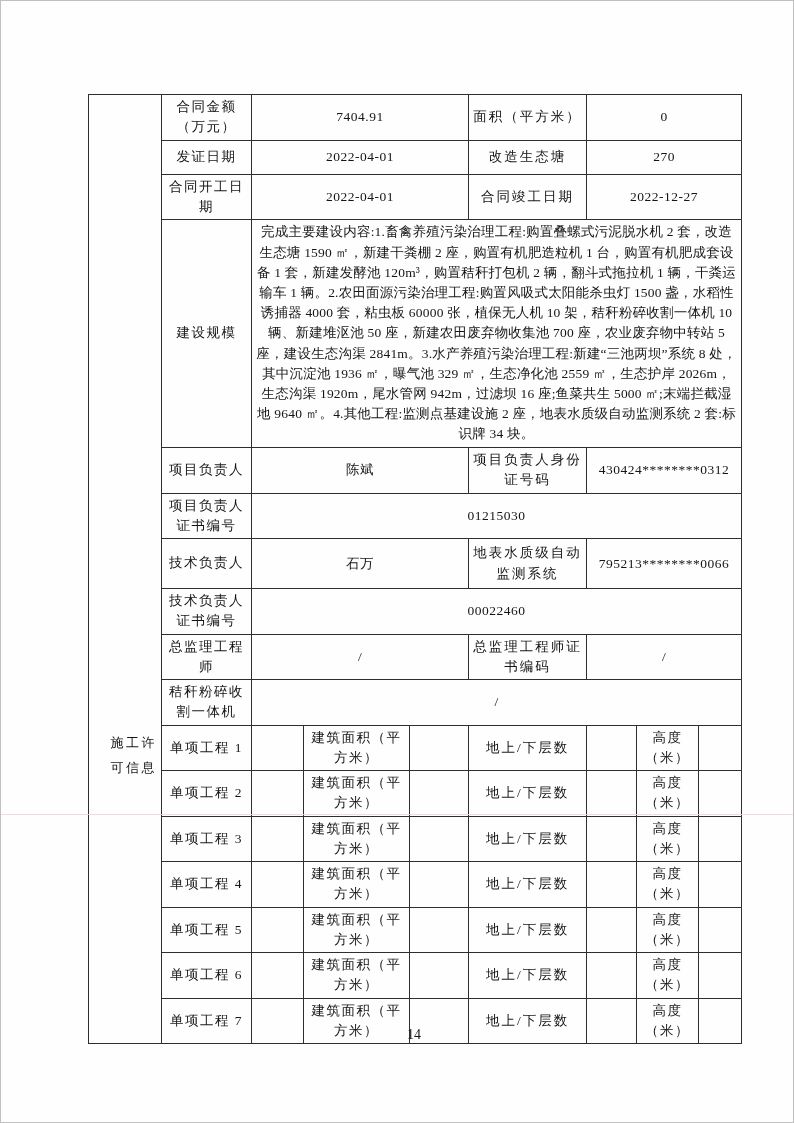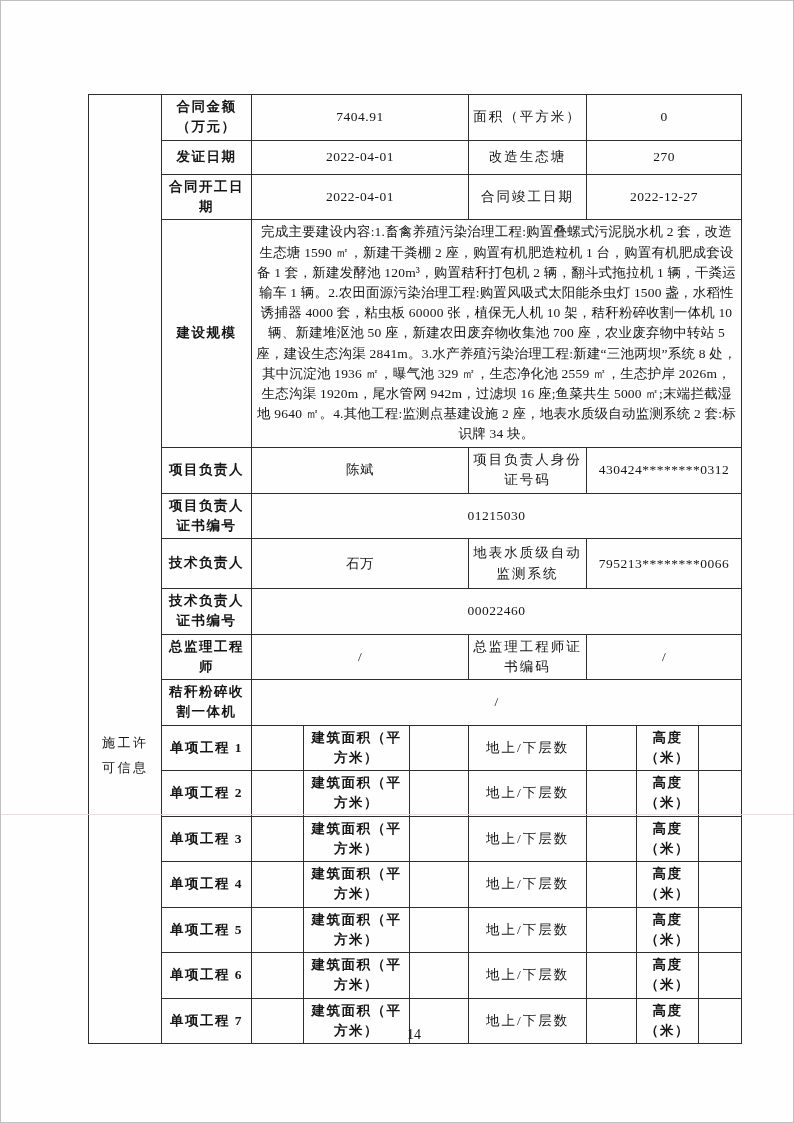--- a/index.html
+++ b/index.html
@@ -26,26 +26,26 @@
     font-size:13.5px;
     vertical-align:middle;
     text-align:center;
     box-sizing:border-box;
     overflow:hidden;
   }
   td.sidebar-cell { vertical-align:top; padding:0; }
   .sidebar-cell .vlabel {
     margin-top:372px;
     padding-left:9px;
-    text-align:left;
+    text-align:right;
     font-size:13px;
     letter-spacing:2.5px;
     line-height:25px;
   }
-  td.lab { letter-spacing:1.5px; line-height:1.5;font-weight:bold; }
+  td.lab { letter-spacing:1.5px; line-height:1.5; }
   td.lab2 { letter-spacing:2px; line-height:1.5;margin-top:36px; }
   td.val { font-size:13.5px; letter-spacing:0.5px; }
   td.scale-cell {
     text-align:justify;
     text-align-last:center;
     font-size:13px;
     line-height:20.2px;
     padding:4px 7px 2px 7px;
     letter-spacing:0.2px;
     vertical-align:middle;

